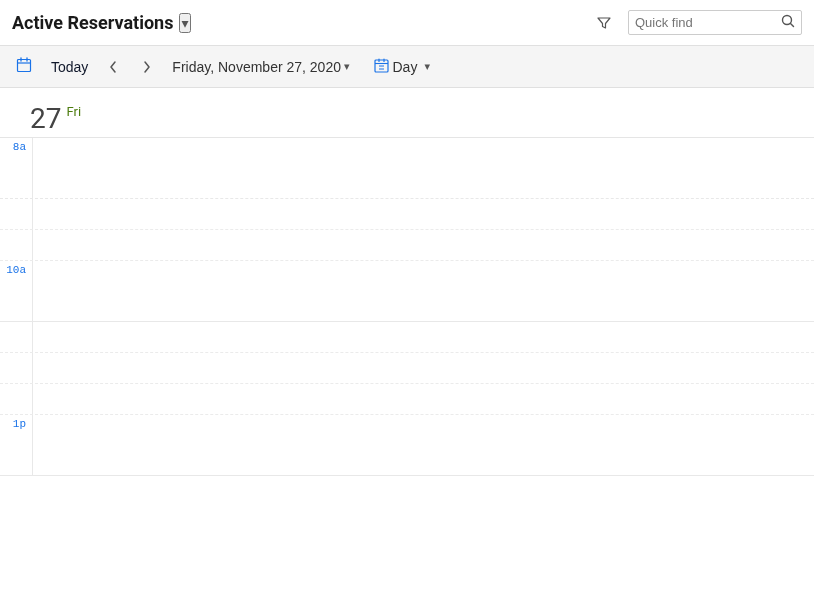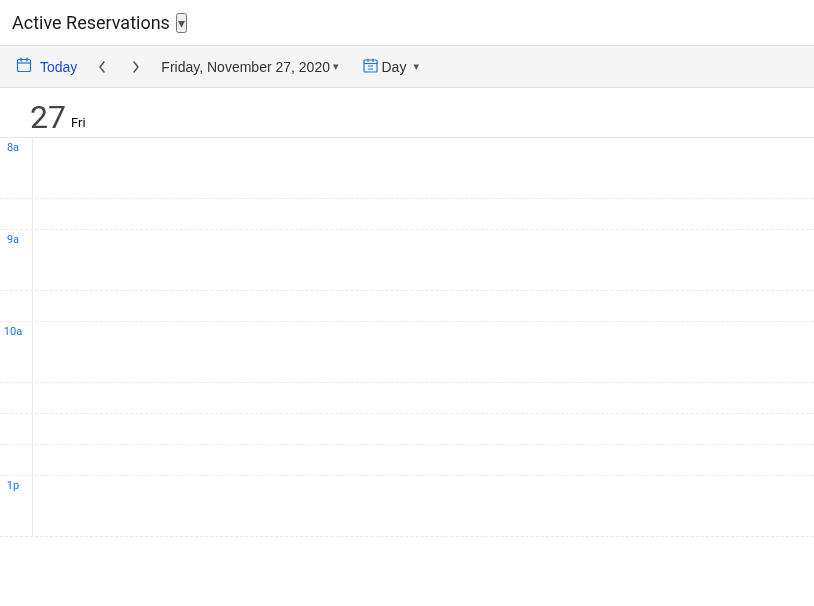--- a/index.html
+++ b/index.html
@@ -25,21 +25,21 @@
     }
 
     .header-left {
       display: flex;
       align-items: center;
       gap: 6px;
     }
 
     .header-title {
       font-size: 18px;
-      font-weight: 400;
+      font-weight: 700;
       color: #1a1a1a;
     }
 
     .chevron-down-icon {
       color: #555;
       font-size: 14px;
       cursor: pointer;
     }
 
     .header-right {
@@ -89,26 +89,26 @@
       padding: 6px 12px;
       border-bottom: 1px solid #e0e0e0;
       height: 42px;
       background: #f5f5f5;
       gap: 8px;
     }
 
     .today-btn {
       display: flex;
       align-items: center;
-      gap: 8px;
-      background: none;
-      border: none;
-      cursor: pointer;
-      font-size: 14px;
-      color: #1d4ed8;
+      gap: 19px;
+      background: none;
+      border: none;
+      cursor: pointer;
+      font-size: 14px;
+      color: #0f172a;
       padding: 2px 4px;
     }
 
     .calendar-icon-small {
       color: #1a73e8;
       font-size: 16px;
     }
 
     .nav-btn {
       background: none;
@@ -161,31 +161,31 @@
 
     .day-header {
       display: flex;
       align-items: flex-end;
       padding: 8px 14px 4px 30px;
       border-bottom: 1px solid #e5e5e5;
       min-height: 50px;
     }
 
     .day-number {
-      font-size: 32px;
+      font-size: 28px;
       font-weight: 400;
       color: #444;
       line-height: 1;
     }
 
     .day-name {
       font-size: 13px;
-      color: #000000;
+      color: #4d7c0f;
       margin-left: 5px;
-      margin-bottom: 3px;
+      margin-bottom: 14px;
     }
 
     .time-grid {
       flex: 1;
       position: relative;
     }
 
     .time-row {
       display: flex;
       align-items: flex-start;
@@ -195,24 +195,25 @@
 
     .time-row:nth-child(odd) {
       border-bottom: 1px dashed #e8e8e8;
     }
 
     .time-label {
       width: 32px;
       min-width: 32px;
       font-size: 11px;
       color: #1a73e8;
-      text-align: center;
+      text-align: right;
       padding-right: 6px;
       padding-top: 4px;
       line-height: 1;
+      font-family: Liberation Mono, monospace;
     }
 
     .time-slot {
       flex: 1;
       border-left: 1px solid #e8e8e8;
       min-height: 60px;
     }
 
     .half-row {
       display: flex;
@@ -234,20 +235,37 @@
   </style>
 </head>
 <body>
 
 <div class="header">
   <div class="header-left">
     <span class="header-title">Active Reservations</span>
     <button class="chevron-down-icon">
       <span>▾</span>
     </button>
+  </div>
+  <div class="header-right">
+    <button class="filter-icon-btn">
+
+      <svg width="16" height="16" viewBox="0 0 16 16" fill="none" xmlns="http://www.w3.org/2000/svg">
+        <path d="M2 3h12l-4.5 5.5V13l-3-1.5V8.5L2 3z" stroke="#555" stroke-width="1.2" fill="none" stroke-linejoin="round"></path>
+      </svg>
+    </button>
+    <div class="quick-find-wrapper">
+      <input class="quick-find-input" type="text" placeholder="Quick find" style="">
+      <span class="search-icon">
+        <svg width="14" height="14" viewBox="0 0 14 14" fill="none" xmlns="http://www.w3.org/2000/svg">
+          <circle cx="6" cy="6" r="4.5" stroke="#555" stroke-width="1.4"></circle>
+          <line x1="9.5" y1="9.5" x2="12.5" y2="12.5" stroke="#555" stroke-width="1.4" stroke-linecap="round"></line>
+        </svg>
+      </span>
+    </div>
   </div>
 </div>
 
 <div class="toolbar">
   <button class="today-btn">
     <span class="calendar-icon-small">
       <svg width="16" height="16" viewBox="0 0 16 16" fill="none" xmlns="http://www.w3.org/2000/svg">
         <rect x="1.5" y="2.5" width="13" height="12" rx="1" stroke="#1a73e8" stroke-width="1.2"></rect>
         <line x1="1.5" y1="6" x2="14.5" y2="6" stroke="#1a73e8" stroke-width="1.2"></line>
         <line x1="5" y1="1" x2="5" y2="4" stroke="#1a73e8" stroke-width="1.3" stroke-linecap="round"></line>
@@ -301,24 +319,20 @@
 
     <div class="time-row">
       <div class="time-label">8a</div>
       <div class="time-slot"></div>
     </div>
     <div class="half-row">
       <div class="half-label"></div>
       <div class="half-slot"></div>
     </div>
 
-    <div class="time-row">
-      <div class="time-label">9a</div>
-      <div class="time-slot"></div>
-    </div>
     <div class="half-row">
       <div class="half-label"></div>
       <div class="half-slot"></div>
     </div>
 
     <div class="time-row">
       <div class="time-label">10a</div>
       <div class="time-slot"></div>
     </div>
     <div class="half-row">

